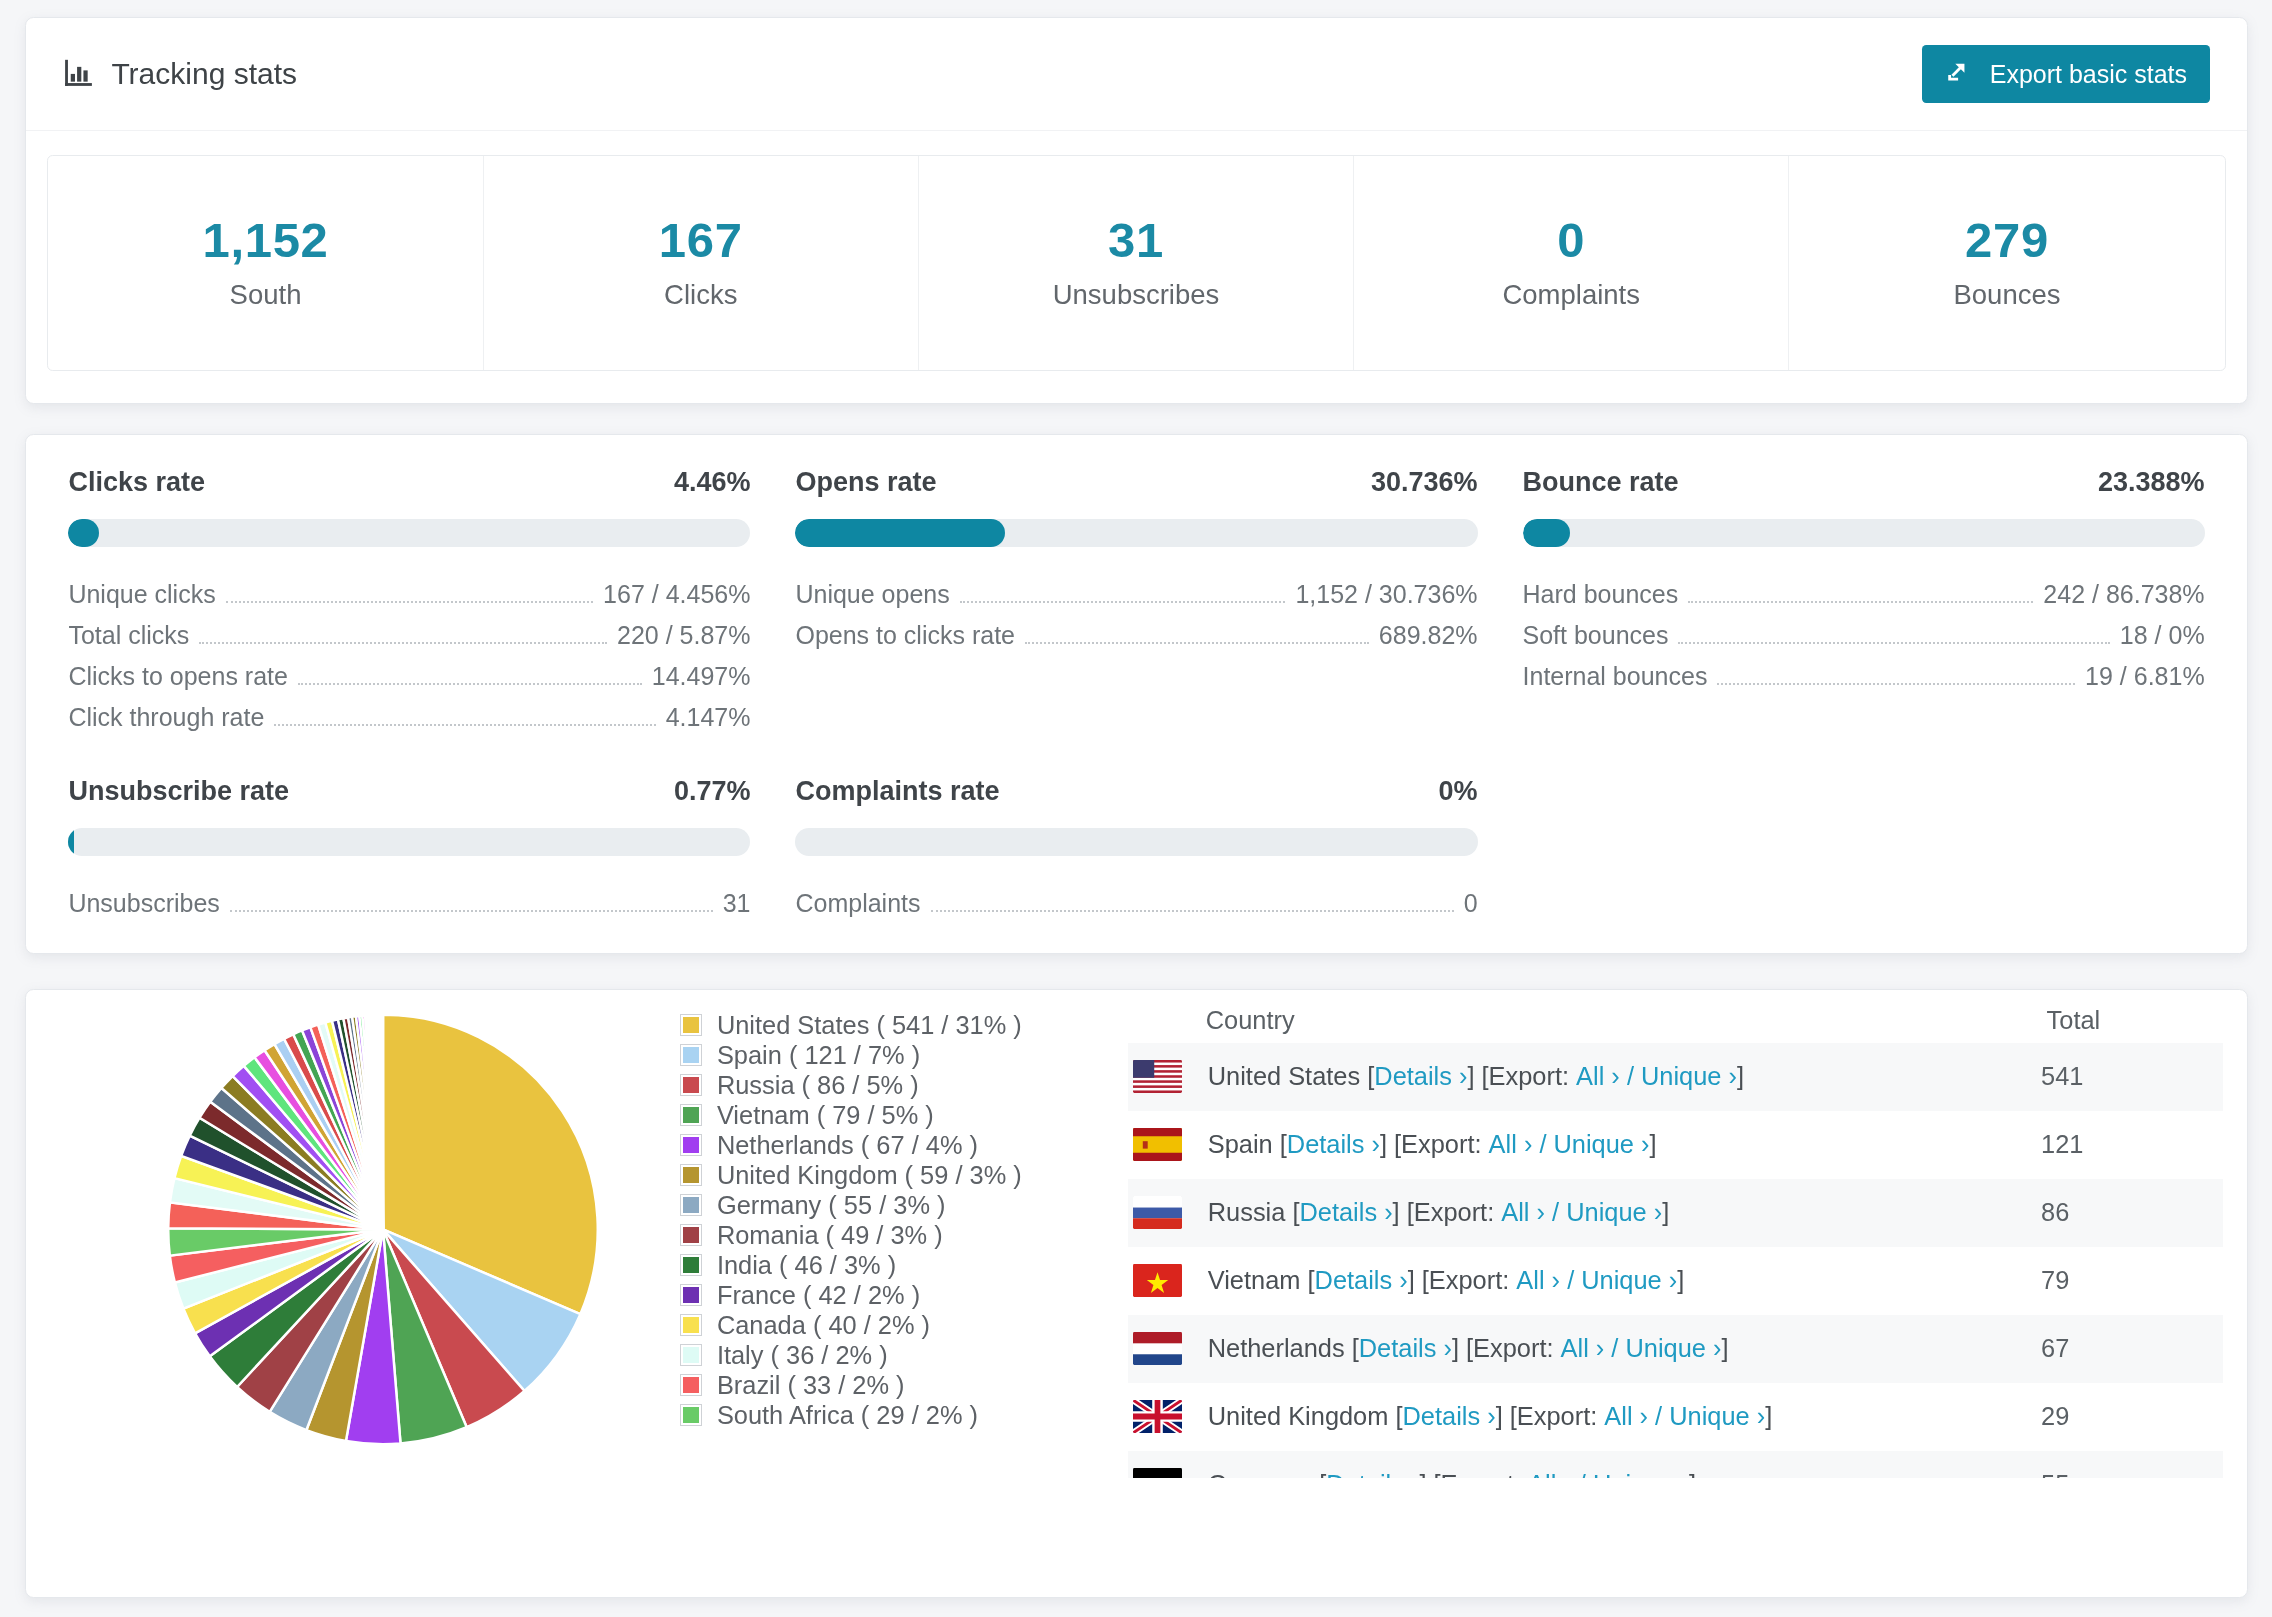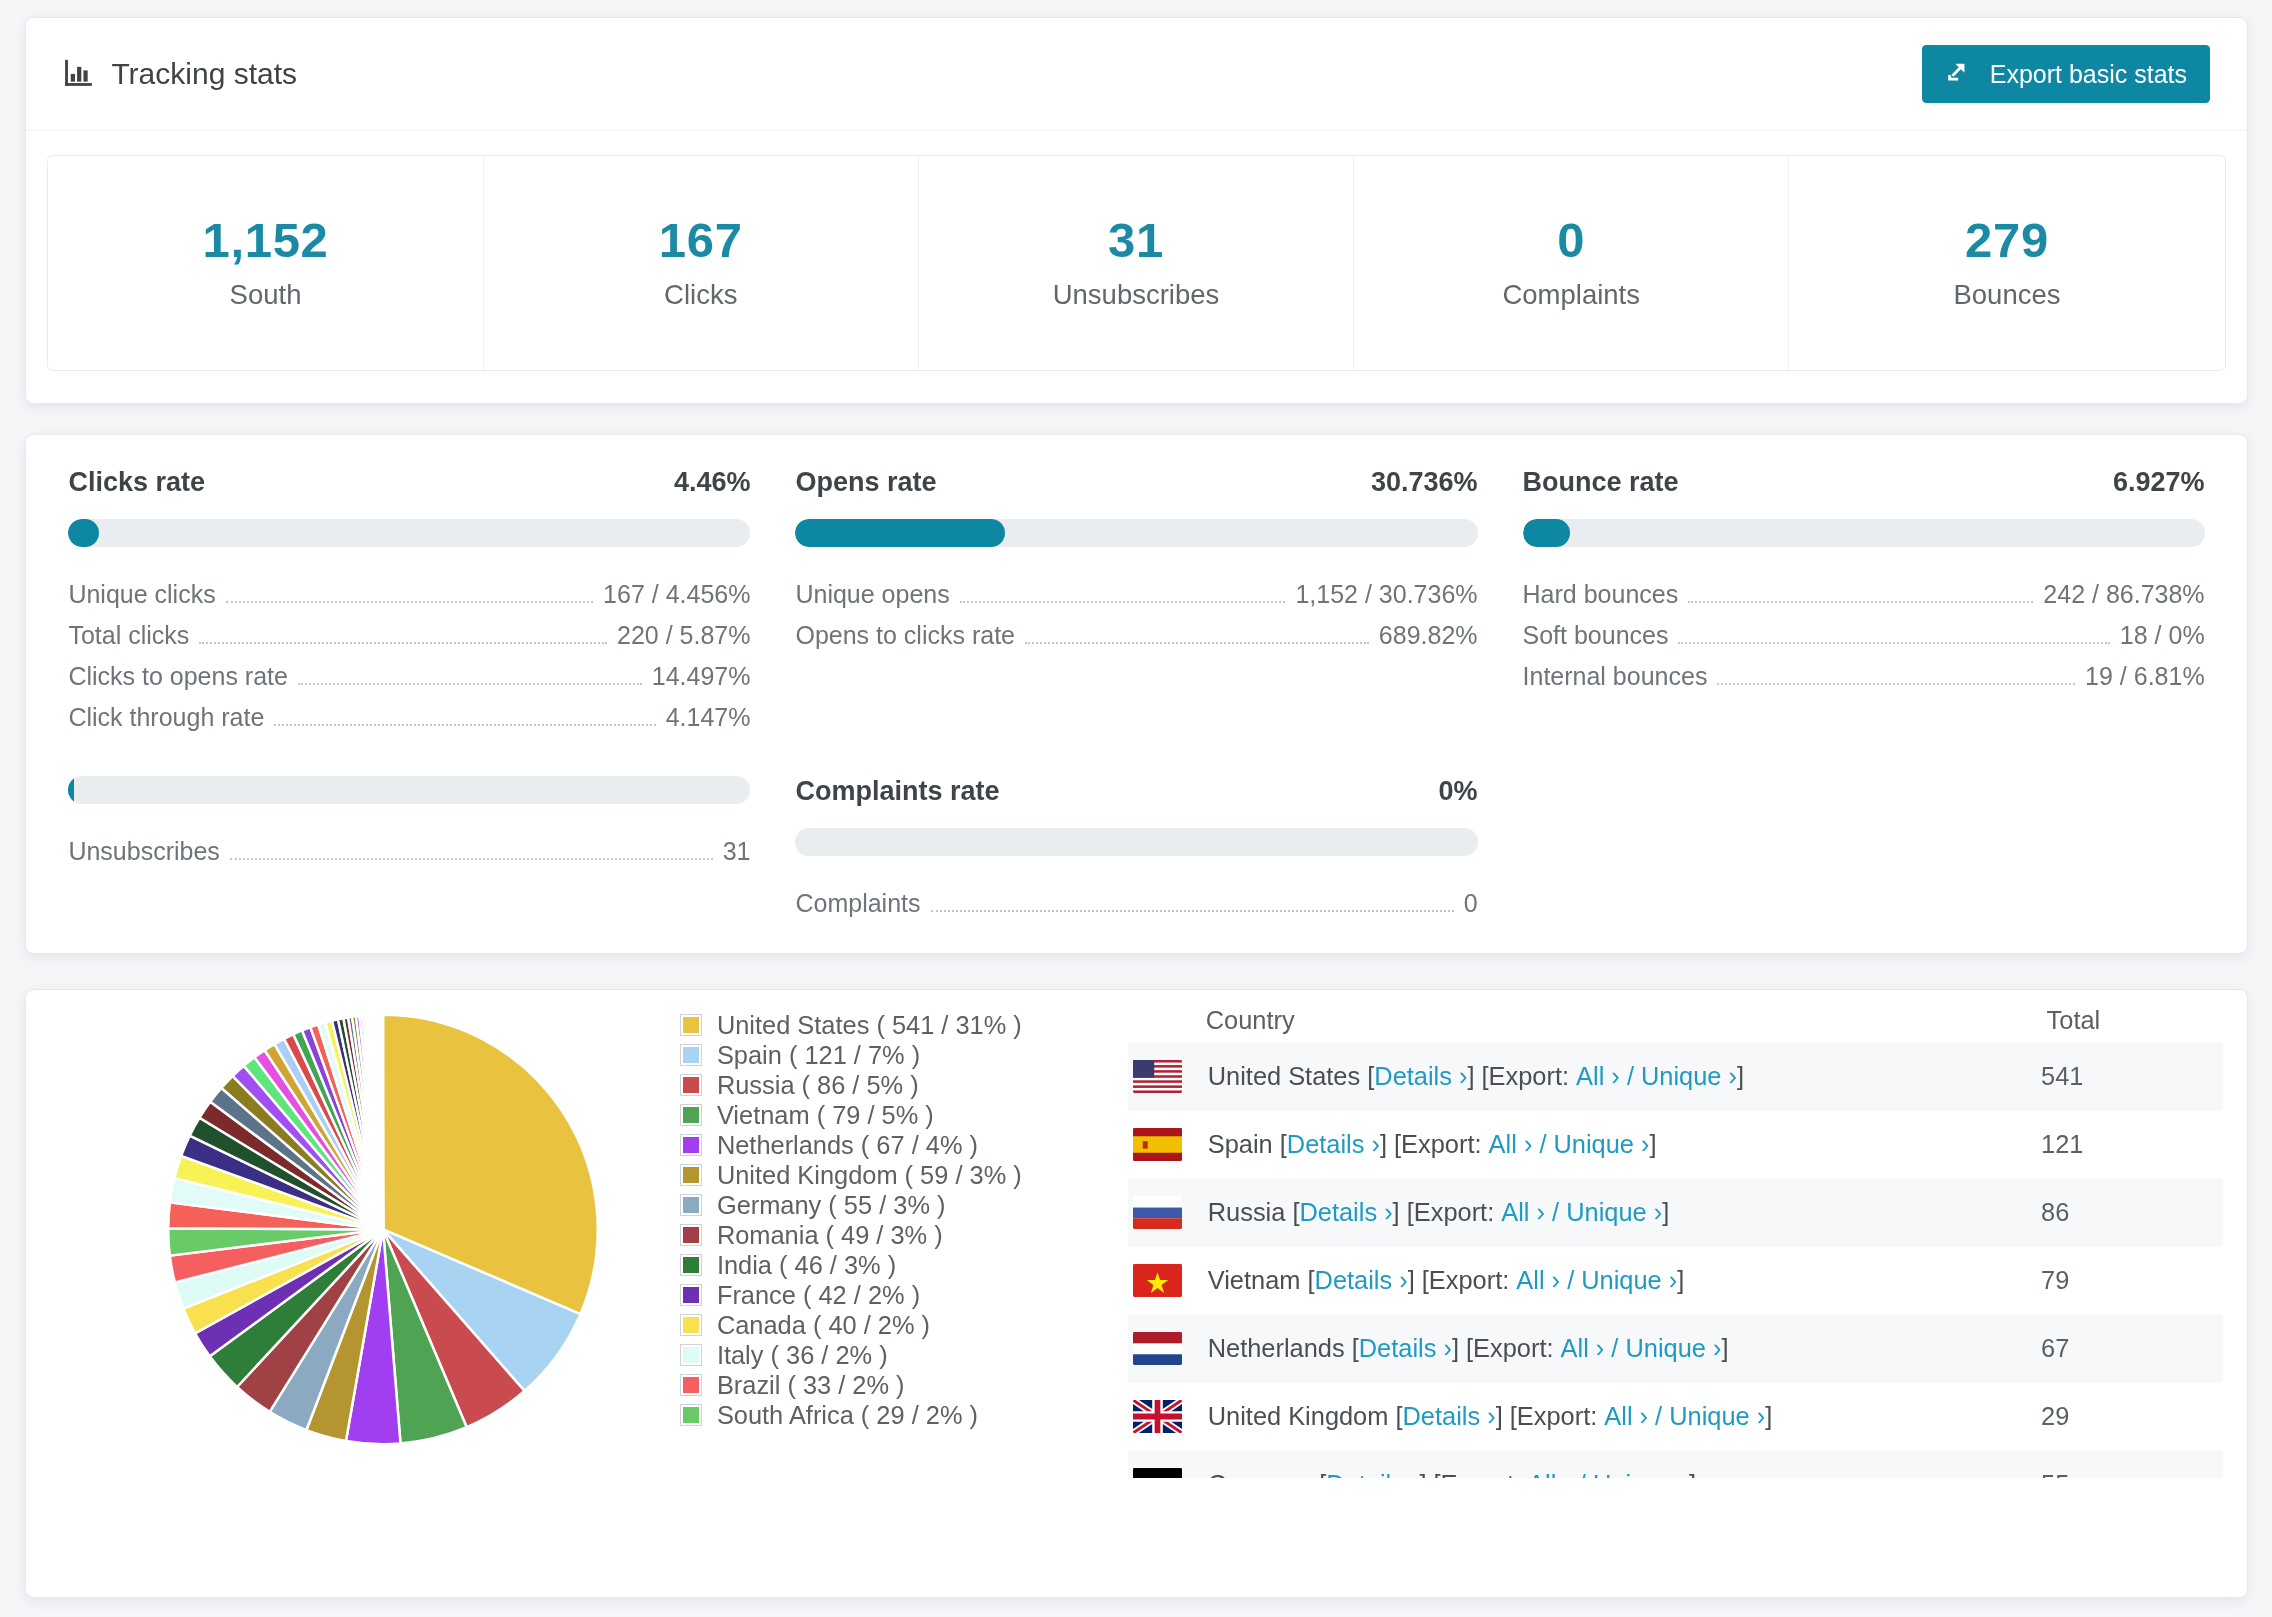--- a/index.html
+++ b/index.html
@@ -189,21 +189,21 @@
     <span class="rr-label">Opens to clicks rate</span>
     <span class="leader"></span>
     <span class="rr-value">689.82%</span>
   </div>
 </div>
   </div>
 
   <div class="rate-block">
     <div class="rate-head">
       <span class="rate-title">Bounce rate</span>
-      <span class="rate-value">6.927%</span>
+      <span class="rate-value">23.388%</span>
     </div>
     <div class="bar-track">
       <div class="bar-fill" style="width: 6.927%;"></div>
     </div>
     <div class="rate-rows">
   <div class="rate-row">
     <span class="rr-label">Hard bounces</span>
     <span class="leader"></span>
     <span class="rr-value">242 / 86.738%</span>
   </div>
@@ -216,20 +216,24 @@
 
   <div class="rate-row">
     <span class="rr-label">Internal bounces</span>
     <span class="leader"></span>
     <span class="rr-value">19 / 6.81%</span>
   </div>
 </div>
   </div>
 
   <div class="rate-block">
+    <div class="rate-head">
+      <span class="rate-title">Unsubscribe rate</span>
+      <span class="rate-value">0.77%</span>
+    </div>
     <div class="bar-track">
       <div class="bar-fill" style="width: 0.77%;"></div>
     </div>
     <div class="rate-rows">
   <div class="rate-row">
     <span class="rr-label">Unsubscribes</span>
     <span class="leader"></span>
     <span class="rr-value">31</span>
   </div>
 </div>

